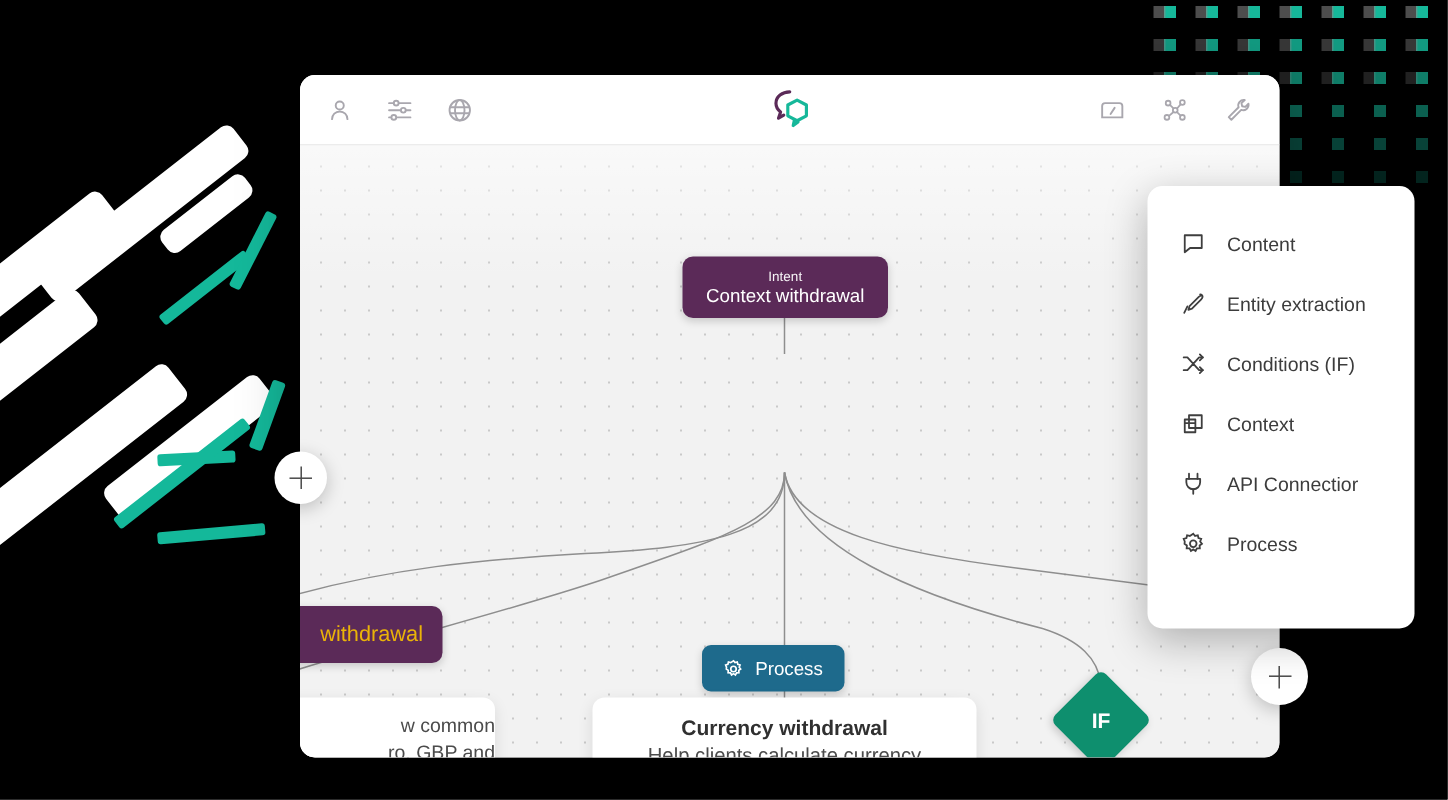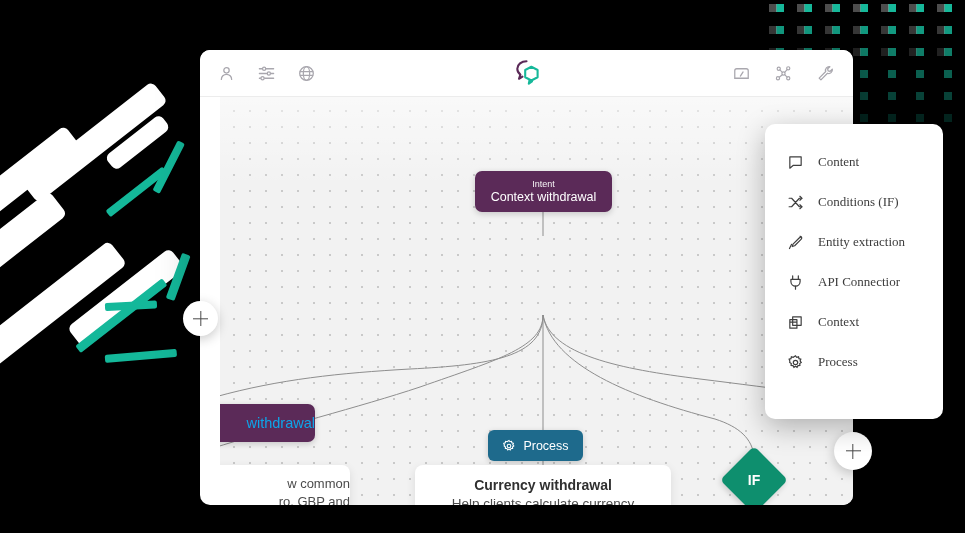--- a/index.html
+++ b/index.html
@@ -119,21 +119,20 @@
   
   .canvas {
     position: relative;
     width: 100%;
     height: 408px;
     background-color: #f2f2f2;
     background-image: radial-gradient(#c9c9c9 1px, transparent 1px);
     background-size: 16px 16px;
     background-position: 6px 6px;
     overflow: hidden;
-    margin-left: 20px;
   }
   .canvas::before {
     content: "";
     position: absolute;
     inset: 0;
     background: linear-gradient(180deg, rgba(255,255,255,0.55) 0%, rgba(255,255,255,0) 22%);
     pointer-events: none;
   }
 
   .edges {
@@ -193,24 +192,25 @@
 
   
   .node-pill-left {
     position: absolute;
     left: -70px;
     top: 307px;
     width: 165px;
     height: 38px;
     background: #5b2a58;
     border-radius: 7px;
-    color: #0ea5e9;
+    color: #eab308;
     display: flex;
     align-items: center;
     justify-content: flex-end;
+    padding-right: 13px;
     font-size: 14.5px;
     box-shadow: 0 2px 6px rgba(0,0,0,0.18);
   }
   .card-left {
     position: absolute;
     left: -62px;
     top: 368px;
     width: 192px;
     height: 92px;
     background: #ffffff;
@@ -343,21 +343,20 @@
     padding: 18px 0 0 0;
     overflow: hidden;
   }
   .panel-item {
     display: flex;
     align-items: center;
     gap: 14px;
     height: 40px;
     padding-left: 22px;
     white-space: nowrap;
-    font-family: Liberation Serif, serif;
   }
   .panel-item .pi-icon {
     width: 17px;
     height: 17px;
     flex: 0 0 17px;
     color: #3f3f3f;
     display: flex;
     align-items: center;
     justify-content: center;
   }
@@ -580,61 +579,61 @@
         <svg viewBox="0 0 24 24" width="17" height="17" fill="none" stroke="currentColor" stroke-width="1.7" stroke-linejoin="round">
           <path d="M4 4h16v12H9l-5 4z"></path>
         </svg>
       </span>
       <span class="pi-label">Content</span>
     </div>
 
     <div class="panel-item">
       <span class="pi-icon">
         <svg viewBox="0 0 24 24" width="17" height="17" fill="none" stroke="currentColor" stroke-width="1.7" stroke-linecap="round" stroke-linejoin="round">
+          <path d="M18.5 3.2a2.4 2.4 0 0 1 2.3 2.3c0 .8-.5 1.6-1.3 2.4l-8.7 8.7-3.4 1.1 1.1-3.4 8.7-8.7c.8-.8 1.6-1.3 2.4-1.3z"></path>
+          <path d="M6.5 14.5 3.5 20.5"></path>
+        </svg>
+      </span>
+      <span class="pi-label">Entity extraction</span>
+    </div>
+
+    <div class="panel-item">
+      <span class="pi-icon">
+        <svg viewBox="0 0 24 24" width="17" height="17" fill="none" stroke="currentColor" stroke-width="1.7" stroke-linecap="round" stroke-linejoin="round">
           <path d="M3 6h3.5l11 12H21M3 18h3.5l11-12H21"></path>
           <path d="M18.2 3.2 21 6l-2.8 2.8M18.2 15.2 21 18l-2.8 2.8"></path>
         </svg>
       </span>
       <span class="pi-label">Conditions (IF)</span>
     </div>
 
     <div class="panel-item">
       <span class="pi-icon">
-        <svg viewBox="0 0 24 24" width="17" height="17" fill="none" stroke="currentColor" stroke-width="1.7" stroke-linecap="round" stroke-linejoin="round">
-          <path d="M18.5 3.2a2.4 2.4 0 0 1 2.3 2.3c0 .8-.5 1.6-1.3 2.4l-8.7 8.7-3.4 1.1 1.1-3.4 8.7-8.7c.8-.8 1.6-1.3 2.4-1.3z"></path>
-          <path d="M6.5 14.5 3.5 20.5"></path>
+        <svg viewBox="0 0 24 24" width="17" height="17" fill="none" stroke="currentColor" stroke-width="1.7" stroke-linejoin="round">
+          <path d="M8 4h12v12H8z"></path>
+          <path d="M4 8h10v12H4z"></path>
+          <path d="M4 11.5h10"></path>
         </svg>
       </span>
-      <span class="pi-label">Entity extraction</span>
+      <span class="pi-label">Context</span>
     </div>
 
     <div class="panel-item">
       <span class="pi-icon">
         <svg viewBox="0 0 24 24" width="17" height="17" fill="none" stroke="currentColor" stroke-width="1.7" stroke-linecap="round" stroke-linejoin="round">
           <path d="M8 2.5v5M16 2.5v5"></path>
           <path d="M5.5 7.5h13v3.2a6.5 6.5 0 0 1-13 0z"></path>
           <path d="M12 17.2v4.3"></path>
         </svg>
       </span>
       <span class="pi-label">API Connectior</span>
     </div>
 
     <div class="panel-item">
       <span class="pi-icon">
-        <svg viewBox="0 0 24 24" width="17" height="17" fill="none" stroke="currentColor" stroke-width="1.7" stroke-linejoin="round">
-          <path d="M8 4h12v12H8z"></path>
-          <path d="M4 8h10v12H4z"></path>
-          <path d="M4 11.5h10"></path>
-        </svg>
-      </span>
-      <span class="pi-label">Context</span>
-    </div>
-
-    <div class="panel-item">
-      <span class="pi-icon">
         <svg viewBox="0 0 24 24" width="17" height="17" fill="none" stroke="currentColor" stroke-width="1.7">
           <circle cx="12" cy="12" r="3.1"></circle>
           <path d="M12 2.6l1.7 2.1 2.6-.7.6 2.6 2.6.8-1 2.5 1.7 2.1-2.2 1.6.2 2.7-2.7.1-1.3 2.4-2.2-1.5-2.2 1.5-1.3-2.4-2.7-.1.2-2.7-2.2-1.6L4 9.9l-1-2.5 2.6-.8.6-2.6 2.6.7z"></path>
         </svg>
       </span>
       <span class="pi-label">Process</span>
     </div>
 
 
   </div>

